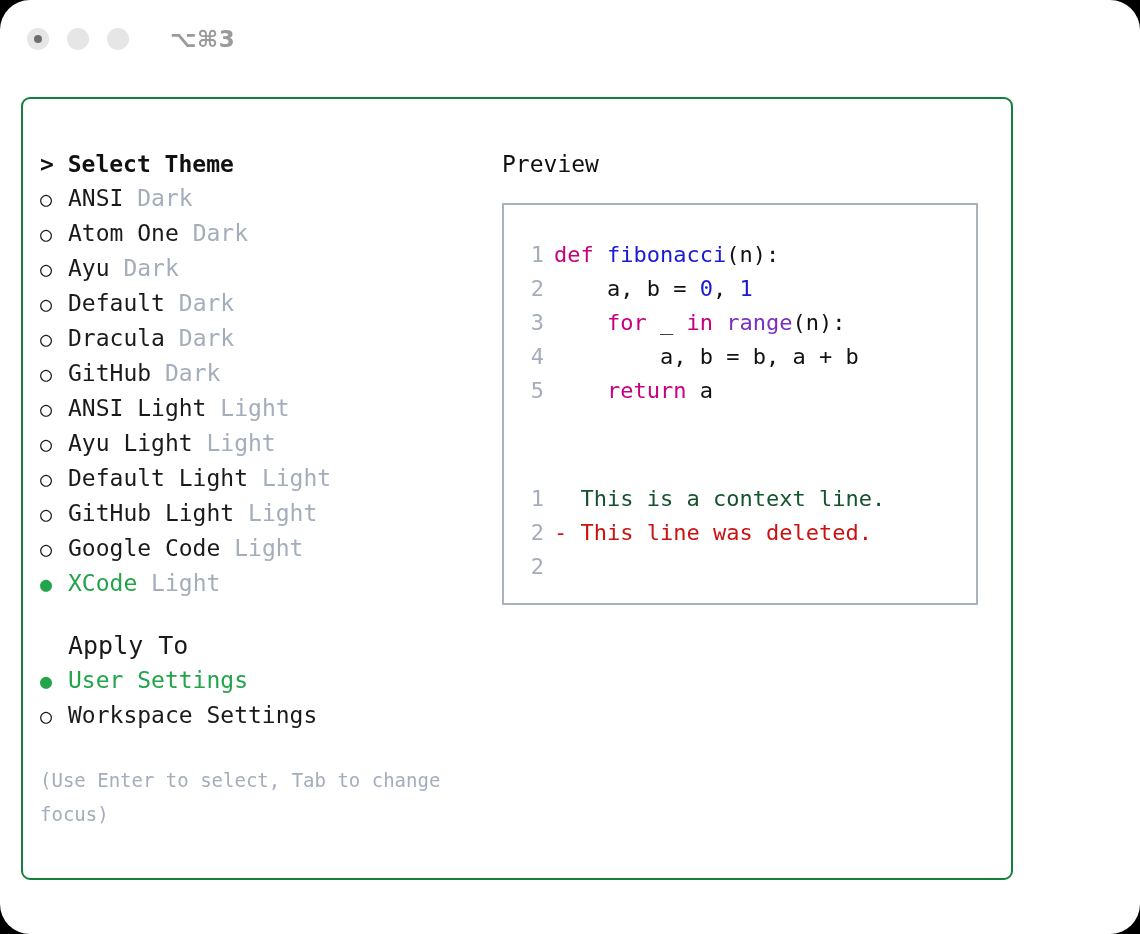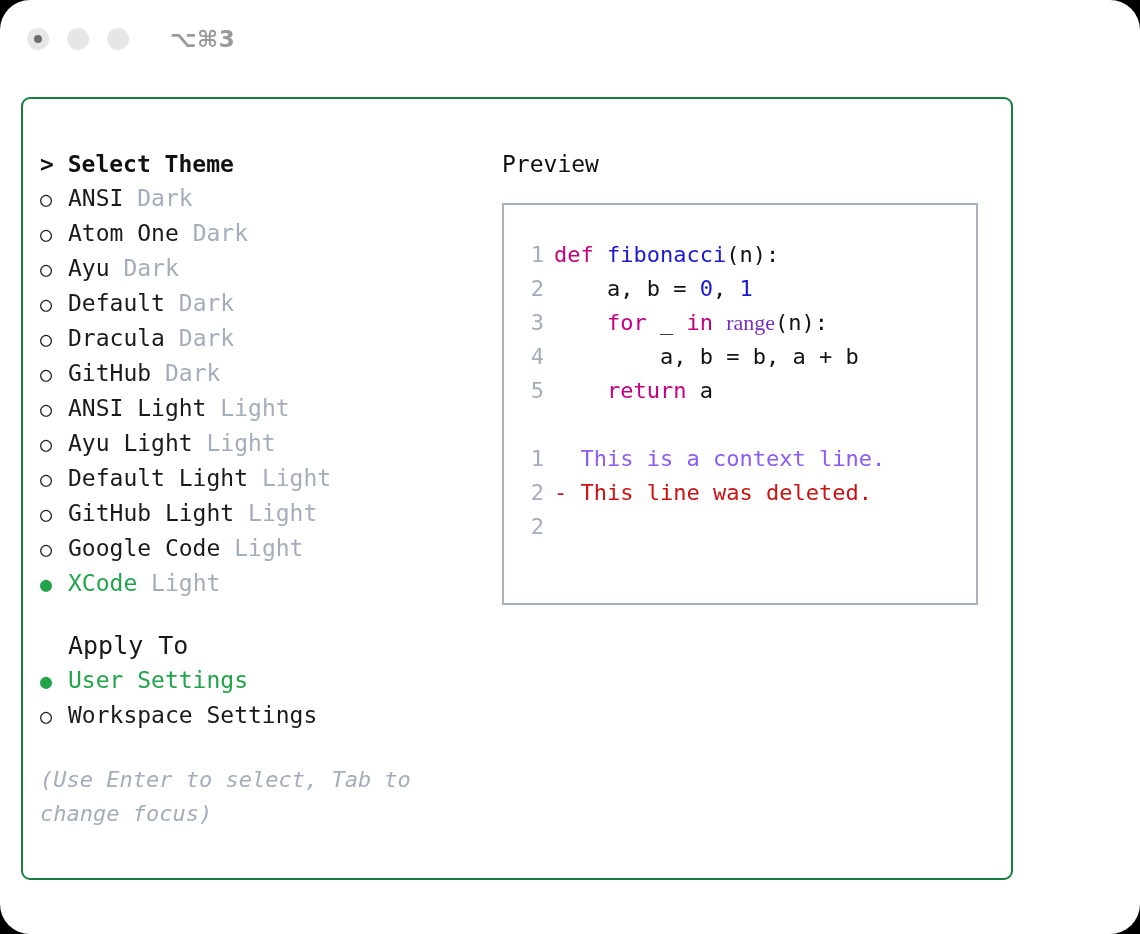--- a/index.html
+++ b/index.html
@@ -136,25 +136,24 @@
     color: #22a44a;
   }
   .opt-tag {
     color: #a4adbb;
   }
 
   .spacer-sm { height: 28px; }
   .spacer-md { height: 30px; }
 
   .hint {
-    font-size: 22px;
+    font-size: 19px;
     color: #a4adbb;
     line-height: 34px;
     width: 420px;
-    font-style: italic;
   }
 
   
   .right-col {
     position: absolute;
     left: 479px;
     top: 48px;
     width: 490px;
   }
   .preview-title {
@@ -186,23 +185,23 @@
     text-align: right;
     color: #a4adbb;
     margin-right: 10px;
   }
   .code-text { white-space: pre; }
   .blank-line { height: 34px; }
 
   .tok-kw   { color: #c7007f; }
   .tok-fn   { color: #1919d6; text-align: center; }
   .tok-num  { color: #1919d6; }
-  .tok-builtin { color: #7b2fbe; font-family: Liberation Serif, serif; }
+  .tok-builtin { color: #7b2fbe; }
   .tok-plain { color: #121212; }
-  .tok-ctx  { color: #8b5cf6; }
+  .tok-ctx  { color: #14532d; margin-top: 40px; }
   .tok-del  { color: #cc1111; }
   .tok-add  { color: #11bb22; }
 </style>
 </head>
 <body>
 
 <div class="window">
 
   <div class="titlebar">
     <div class="traffic-lights">

